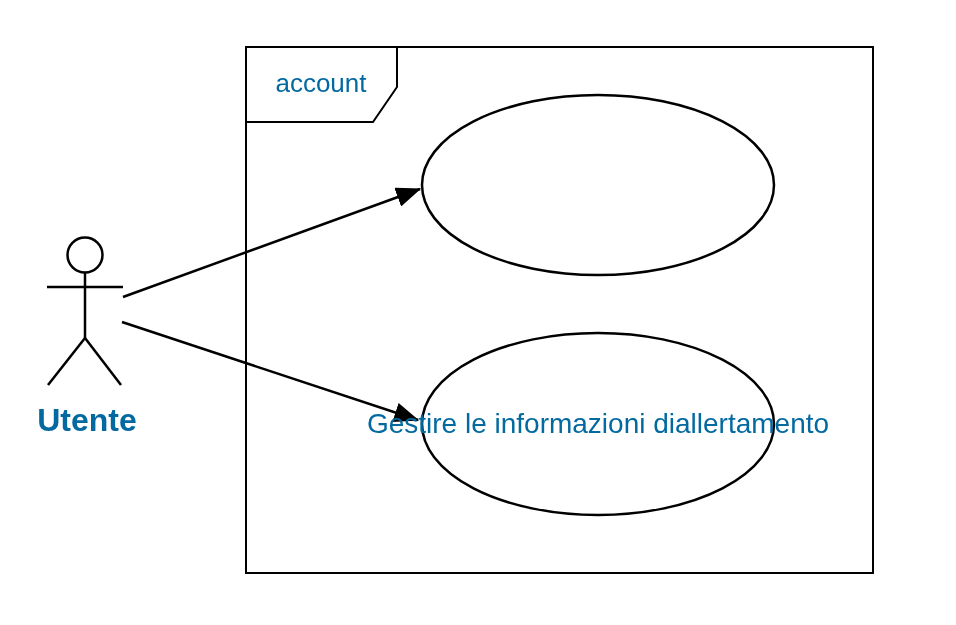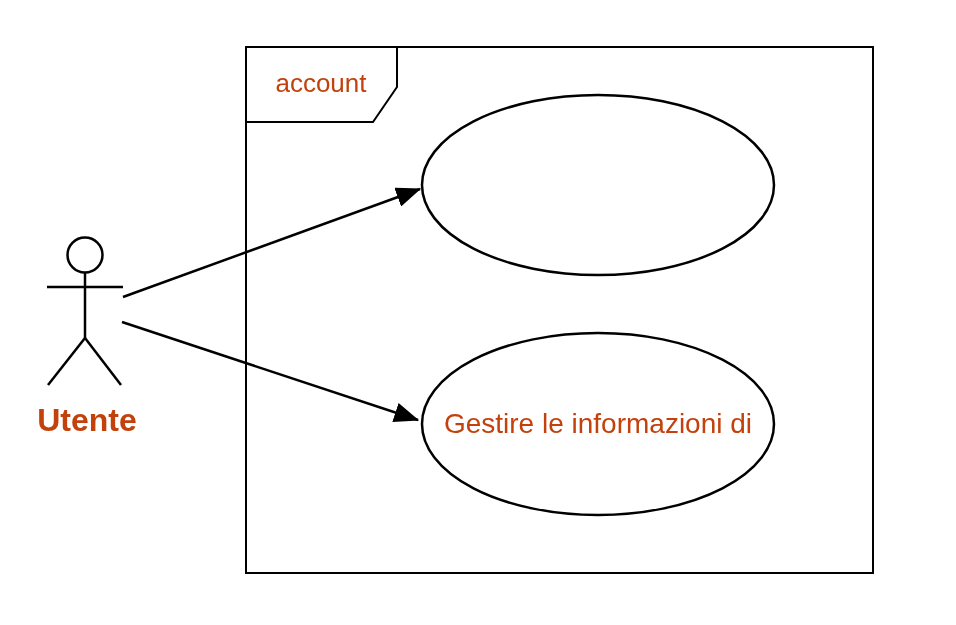--- a/index.html
+++ b/index.html
@@ -15,21 +15,21 @@
     background: #ffffff;
     overflow: hidden;
   }
   .canvas svg {
     position: absolute;
     left: 0;
     top: 0;
   }
   .label {
     position: absolute;
-    color: #c2410c;
+    color: #0369a1;
     font-family: "Liberation Sans", sans-serif;
     display: flex;
     align-items: center;
     justify-content: center;
     text-align: center;
     white-space: nowrap;
   }
   .label-frame {
     left: 246px;
     top: 47px;
@@ -92,17 +92,18 @@
 
     <line x1="123" y1="297" x2="420" y2="189" stroke="#000000" stroke-width="2.5" marker-end="url(#arrowhead)"></line>
     <line x1="122" y1="322" x2="418" y2="420" stroke="#000000" stroke-width="2.5" marker-end="url(#arrowhead)"></line>
   </svg>
 
   <div class="label label-frame">account</div>
 
 
   <div class="label label-usecase-2">
     <span>Gestire le informazioni di</span>
+    <span>allertamento</span>
   </div>
 
   <div class="label label-actor">Utente</div>
 
 </div>
 
 </body></html>

